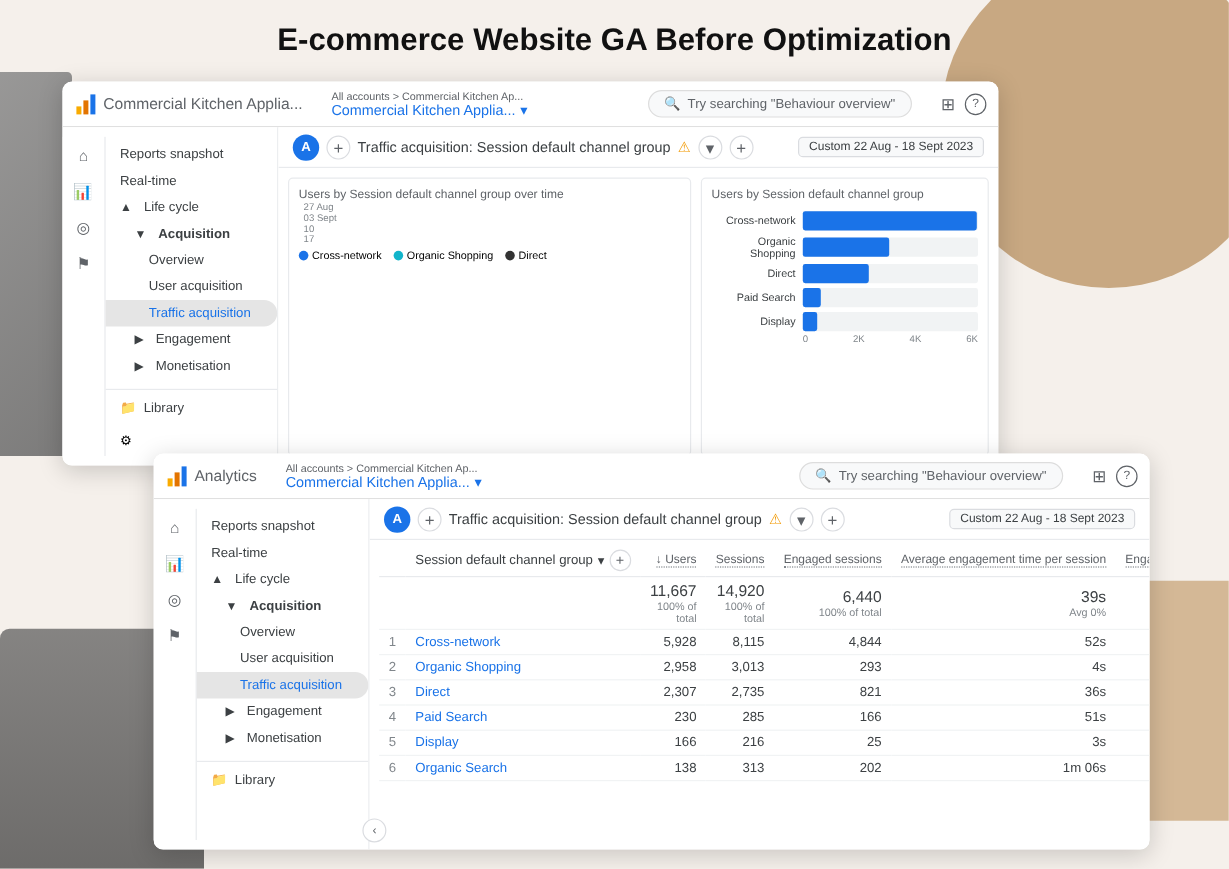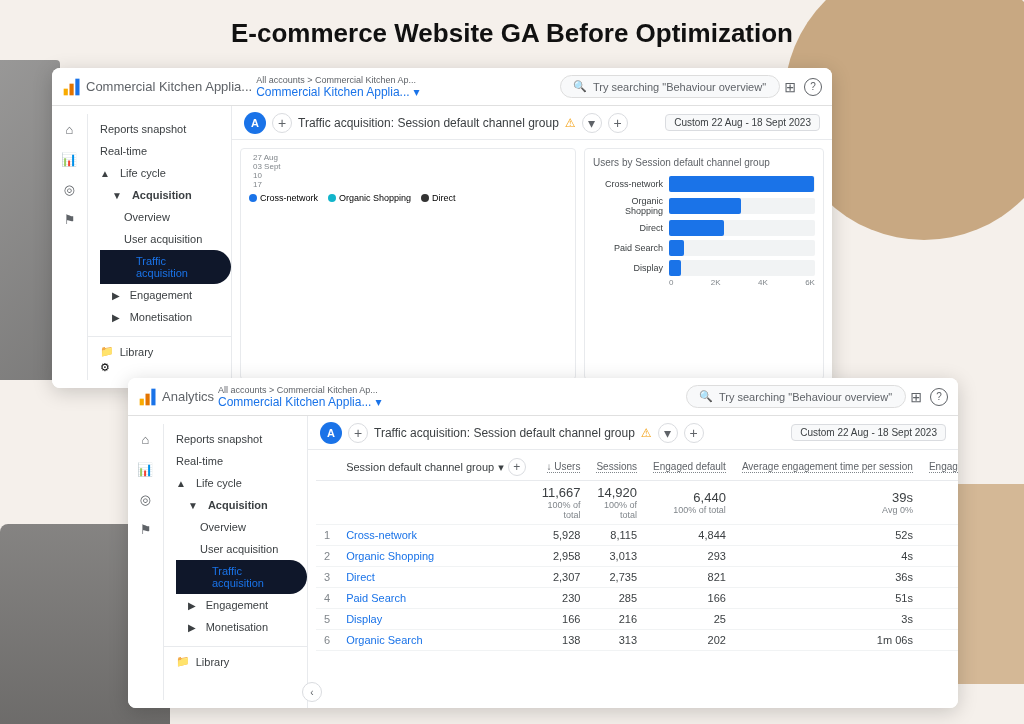--- a/index.html
+++ b/index.html
@@ -76,21 +76,21 @@
     }
 
     
     .ga-header {
       background: #fff;
       border-bottom: 1px solid #e0e0e0;
       display: flex;
       align-items: center;
       padding: 6px 10px;
       height: 38px;
-      gap: 4px;
+      gap: 24px;
     }
     .ga-logo {
       display: flex;
       align-items: center;
       gap: 4px;
     }
     .ga-logo-icon {
       width: 20px;
       height: 20px;
     }
@@ -171,30 +171,30 @@
     }
     .sidebar-item {
       padding: 5px 12px;
       color: #3c4043;
       cursor: pointer;
       display: flex;
       align-items: center;
       gap: 6px;
     }
     .sidebar-item.active {
-      background: #0f172a;
+      background: #e5e5e5;
       color: #1a73e8;
       border-radius: 0 20px 20px 0;
-      margin-left: 12px;
     }
     .sidebar-indent {
       padding-left: 24px;
     }
     .sidebar-indent2 {
       padding-left: 36px;
+      text-align: right;
     }
     .collapse-icon { font-size: 10px; margin-right: 4px; }
 
     
     .ga-main {
       flex: 1;
       overflow: hidden;
       background: #fff;
     }
     .ga-content-header {
@@ -580,20 +580,21 @@
         <span style="font-size:12px;font-weight:500;">Traffic acquisition: Session default channel group</span>
         <span class="warning-icon">⚠</span>
         <div class="plus-btn">▾</div>
         <div class="plus-btn">+</div>
         <div class="date-badge">Custom  22 Aug - 18 Sept 2023</div>
       </div>
 
       <div class="charts-area">
 
         <div class="chart-left">
+          <div class="chart-title">Users by Session default channel group over time</div>
           <div class="x-axis-labels">
             <span>27 Aug</span>
             <span>03 Sept</span>
             <span>10</span>
             <span>17</span>
           </div>
           <div class="chart-legend">
             <div class="legend-item">
               <div class="legend-dot" style="background:#1a73e8;"></div>
               <span>Cross-network</span>
@@ -762,21 +763,21 @@
                   <span class="dotted-underline">↓ Users</span>
                 </div>
               </th>
               <th>
                 <div class="table-col-header">
                   <span class="dotted-underline">Sessions</span>
                 </div>
               </th>
               <th>
                 <div class="table-col-header">
-                  <span class="dotted-underline">Engaged default</span>
+                  <span class="dotted-underline">Engaged sessions</span>
                 </div>
               </th>
               <th>
                 <div class="table-col-header">
                   <span class="dotted-underline">Average engagement time per session</span>
                 </div>
               </th>
               <th>
                 <div class="table-col-header">
                   <span class="dotted-underline">Engaged sessions per user</span>

